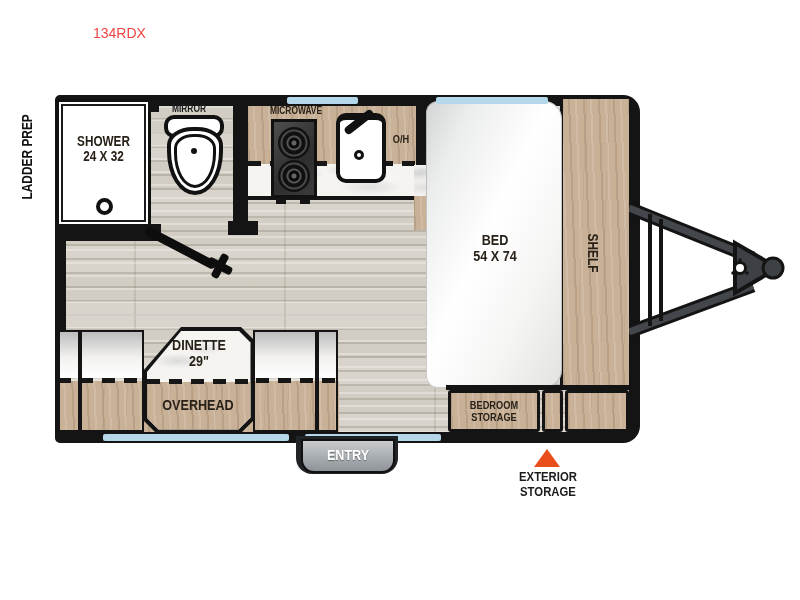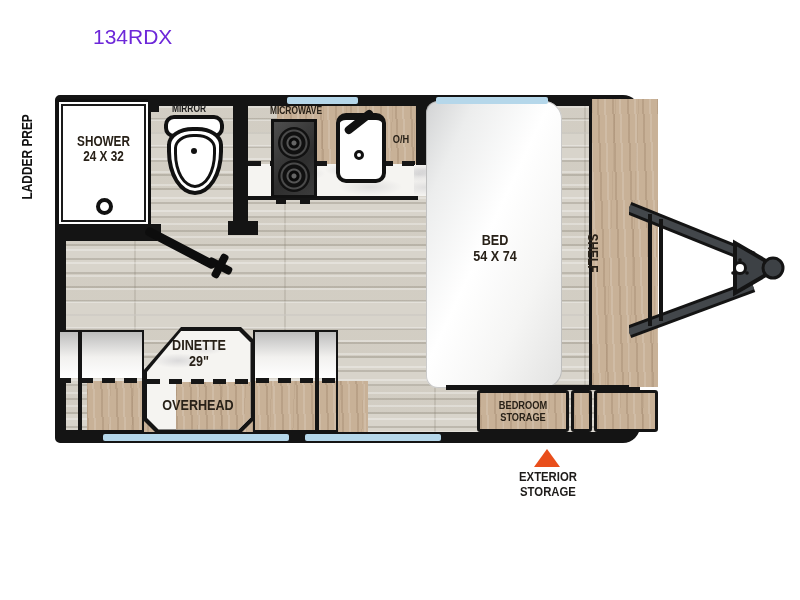--- a/index.html
+++ b/index.html
@@ -14,21 +14,21 @@
   .floor{background-color:#d8d4cb;
     background-image:
       repeating-linear-gradient(180deg, rgba(255,255,255,.30) 0 2px, transparent 2px 13px),
       repeating-linear-gradient(180deg, transparent 0 12px, rgba(125,118,104,.30) 12px 14px),
       repeating-linear-gradient(90deg, transparent 0 68px, rgba(125,118,104,.20) 68px 70px, transparent 70px 150px),
       repeating-linear-gradient(180deg, rgba(168,158,140,.12) 0 28px, transparent 28px 56px);}
   .wood{background-color:#c8b197;
     background-image:
       repeating-linear-gradient(88deg, rgba(104,74,48,.16) 0 2px, transparent 2px 7px,
         rgba(255,255,255,.14) 7px 9px, transparent 9px 15px),
-      repeating-linear-gradient(92deg, rgba(104,74,48,.08) 0 1px, transparent 1px 23px); margin-left: 29px;}
+      repeating-linear-gradient(92deg, rgba(104,74,48,.08) 0 1px, transparent 1px 23px);}
   .marble{background-color:#f5f4f1;
     background-image:
       radial-gradient(ellipse 42px 12px at 30% 30%, rgba(150,150,160,.28), transparent 62%),
       radial-gradient(ellipse 52px 14px at 72% 72%, rgba(150,150,160,.22), transparent 62%),
       radial-gradient(ellipse 30px 10px at 56% 18%, rgba(150,150,160,.20), transparent 62%);}
   .wall{background:#141414;}
   .win{background:#b5d7ea;border-radius:2px;}
   .dash{background-image:repeating-linear-gradient(90deg,#161616 0 13px,transparent 13px 22px);}
   .body{left:55px;top:95px;width:585px;height:348px;border:11px solid #141414;
         border-radius:5px 17px 17px 5px;box-sizing:border-box;background-clip:padding-box;}
@@ -40,21 +40,21 @@
             border-radius:12px 18px 18px 12px;box-shadow:inset 0 0 0 1px rgba(140,140,140,.45);}
   .burner{position:absolute;width:32px;height:32px;border-radius:50%;
     background:radial-gradient(circle at 50% 50%, #666 0 2px, #0a0a0a 3px 5px, #555 6px 7px,
                #101010 8px 11px, #4a4a4a 12px 13px, #111 14px);}
 </style>
 </head>
 <body>
 
 <div class="canvas">
 
-  <div class="abs" style="left:93px;top:25px;font-size:21px;color:#6d28d9;">134RDX</div>
+  <div class="abs" style="left:93px;top:25px;font-size:14px;color:#ef4444;">134RDX</div>
 
   <div class="abs vlbl" style="left:20px;top:98px;width:24px;height:118px;font-size:14px;
               transform:rotate(180deg) scaleY(.85);text-align:center;color:#111;">LADDER PREP</div>
 
   <div class="abs body floor"></div>
 
   <div class="abs" style="left:56px;top:99px;width:95px;height:128px;background:#ffffff;
               border:3px solid #111;box-sizing:border-box;">
     <div style="position:absolute;inset:2px;border:2px solid #1a1a1a;"></div>
     <div class="lbl" style="position:absolute;left:0;right:0;top:32px;font-size:14px;">SHOWER
@@ -157,20 +157,27 @@
   </div>
   <div class="abs lbl" style="left:155px;top:337px;width:88px;font-size:15px;">DINETTE
 29"</div>
   <div class="abs lbl" style="left:146px;top:397px;width:104px;font-size:15px;">OVERHEAD</div>
 
   <div class="abs win" style="left:287px;top:97px;width:71px;height:7px;"></div>
   <div class="abs win" style="left:436px;top:97px;width:112px;height:7px;"></div>
   <div class="abs win" style="left:103px;top:434px;width:186px;height:7px;"></div>
   <div class="abs win" style="left:305px;top:434px;width:136px;height:7px;"></div>
 
+  <div class="abs" style="left:296px;top:436px;width:102px;height:38px;background:#212427;border-radius:0 0 16px 16px;">
+    <div style="position:absolute;left:5px;top:3px;width:90px;height:30px;border:2px solid #111;
+                border-radius:0 0 13px 13px;background:linear-gradient(180deg,#c7cbce,#8e9499);">
+      <div class="lbl" style="position:absolute;left:0;right:0;top:6px;font-size:15px;color:#ffffff;
+                  text-shadow:0 1px 1px rgba(0,0,0,.4);">ENTRY</div>
+    </div>
+  </div>
 
   <div class="abs" style="left:534px;top:449px;width:0;height:0;border-left:13px solid transparent;
               border-right:13px solid transparent;border-bottom:18px solid #e94e1b;"></div>
   <div class="abs lbl" style="left:502px;top:470px;width:92px;font-size:13.5px;color:#1d1b19;">EXTERIOR
 STORAGE</div>
 
   <svg class="abs" style="left:629px;top:186px;" width="165" height="165" viewBox="0 0 165 165">
     <line x1="0" y1="22" x2="124" y2="72" stroke="#141414" stroke-width="13"></line>
     <line x1="0" y1="146" x2="124" y2="100" stroke="#141414" stroke-width="13"></line>
     <line x1="0" y1="22" x2="124" y2="72" stroke="#43474b" stroke-width="7"></line>

